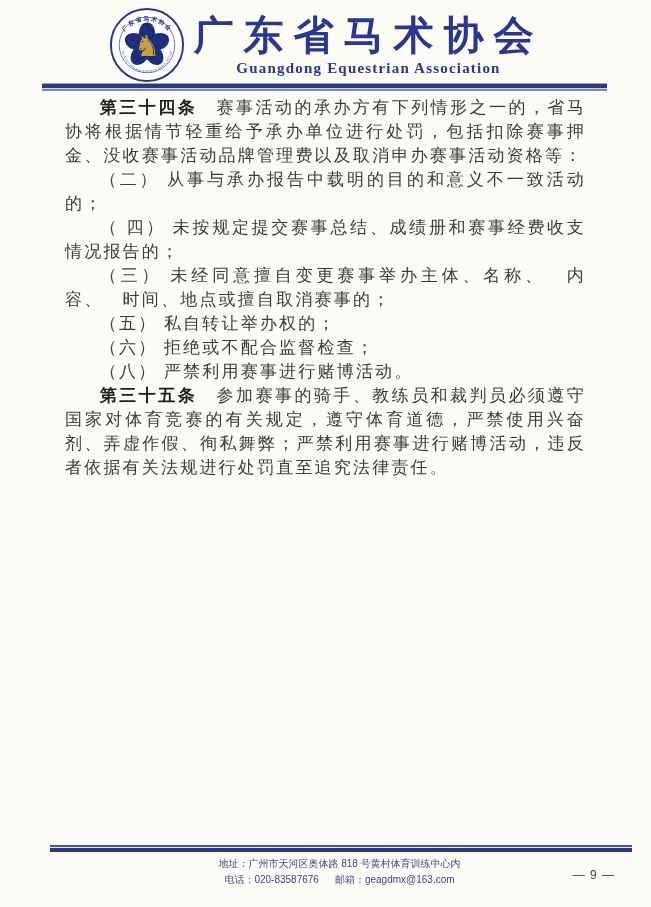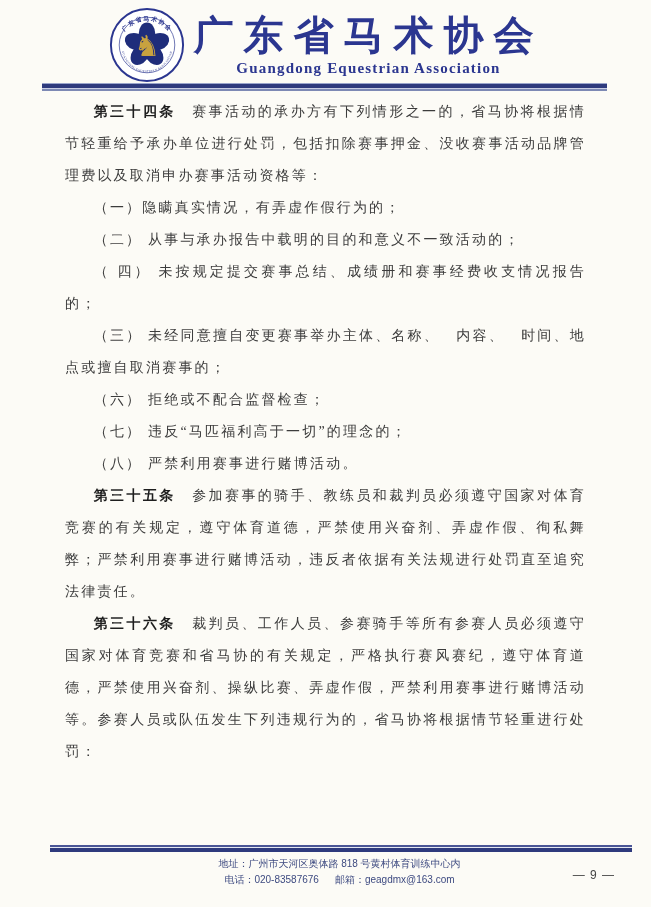--- a/index.html
+++ b/index.html
@@ -28,22 +28,22 @@
     letter-spacing:1.2px; line-height:18px; margin-top:1px;
   }
   .header-rule { position:absolute; top:83px; left:42px; width:565px; }
   .header-rule .l1 { height:1px; background:#9aa5cb; }
   .header-rule .l2 { height:4px; background:#2e3a7d; }
   .header-rule .l3 { height:1px; background:#c8cde3; }
   .header-rule .l4 { height:2px; background:#7d89b4; }
   
   .doc-body {
     position:absolute; top:96px; left:65px; width:521px;
-    font-size:14px; color:#3c3c3c; letter-spacing:2.2px;
-    line-height:32px; text-align:justify;
+    font-size:17px; color:#3c3c3c; letter-spacing:2.2px;
+    line-height:24px; text-align:justify;
   }
   .doc-body p { margin:0; text-indent:2.05em; }
   .doc-body b { color:#1e1e1e; letter-spacing:2.2px; }
   
   .footer-rule { position:absolute; top:845px; left:50px; width:582px; }
   .footer-rule .f1 { height:2px; background:#4a5596; }
   .footer-rule .f2 { height:1px; background:#e4e7f1; }
   .footer-rule .f3 { height:4px; background:#2e3a7d; }
   .footer-text {
     position:absolute; top:856px; left:0; width:100%;
@@ -94,29 +94,27 @@
 
   <div class="header-rule">
     <div class="l1"></div>
       <div class="l2"></div>
       <div class="l3"></div>
       <div class="l4"></div>
   </div>
 
   <div class="doc-body">
       <p><b>第三十四条</b>　赛事活动的承办方有下列情形之一的，省马协将根据情节轻重给予承办单位进行处罚，包括扣除赛事押金、没收赛事活动品牌管理费以及取消申办赛事活动资格等：</p>
-      <p>（一）隐瞒真实情况，有弄虚作假行为的；</p>
       <p>（二） 从事与承办报告中载明的目的和意义不一致活动的；</p>
       <p>（ 四） 未按规定提交赛事总结、成绩册和赛事经费收支情况报告的；</p>
       <p>（三） 未经同意擅自变更赛事举办主体、名称、　内容、　时间、地点或擅自取消赛事的；</p>
+      <p>（五） 私自转让举办权的；</p>
       <p>（六） 拒绝或不配合监督检查；</p>
-      <p>（七） 违反“马匹福利高于一切”的理念的；</p>
       <p>（八） 严禁利用赛事进行赌博活动。</p>
       <p><b>第三十五条</b>　参加赛事的骑手、教练员和裁判员必须遵守国家对体育竞赛的有关规定，遵守体育道德，严禁使用兴奋剂、弄虚作假、徇私舞弊；严禁利用赛事进行赌博活动，违反者依据有关法规进行处罚直至追究法律责任。</p>
-      <p><b>第三十六条</b>　裁判员、工作人员、参赛骑手等所有参赛人员必须遵守国家对体育竞赛和省马协的有关规定，严格执行赛风赛纪，遵守体育道德，严禁使用兴奋剂、操纵比赛、弄虚作假，严禁利用赛事进行赌博活动等。参赛人员或队伍发生下列违规行为的，省马协将根据情节轻重进行处罚：</p>
     </div>
 
   <div class="footer-rule">
     <div class="f1"></div>
       <div class="f2"></div>
       <div class="f3"></div>
   </div>
 
   <div class="footer-text">
     <div>地址：广州市天河区奥体路 818 号黄村体育训练中心内</div>

